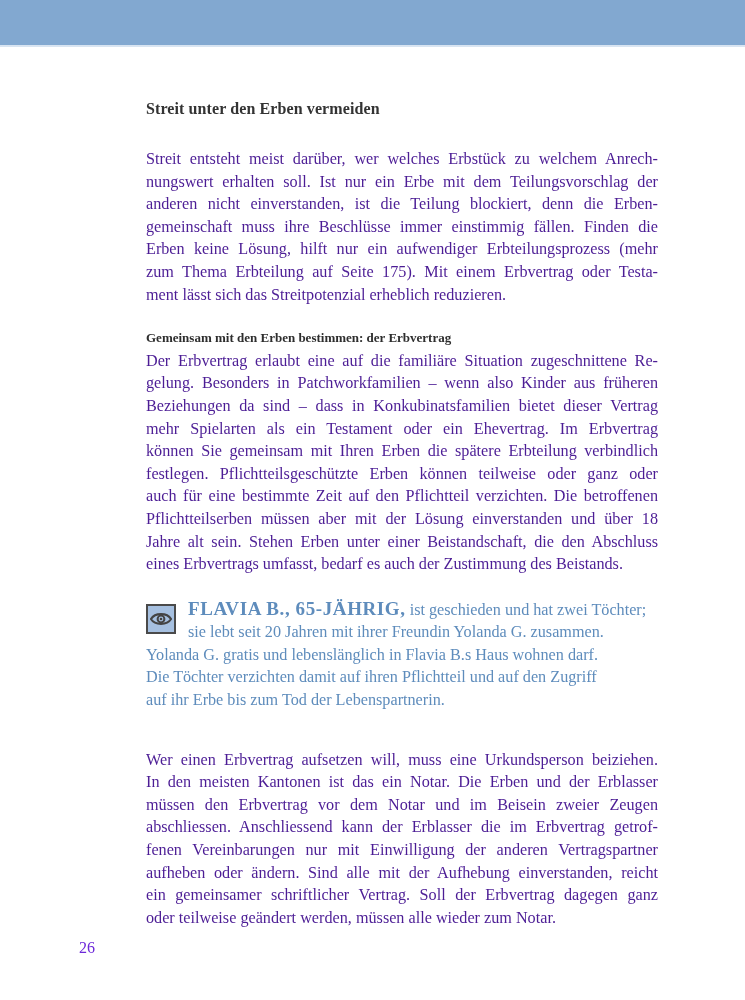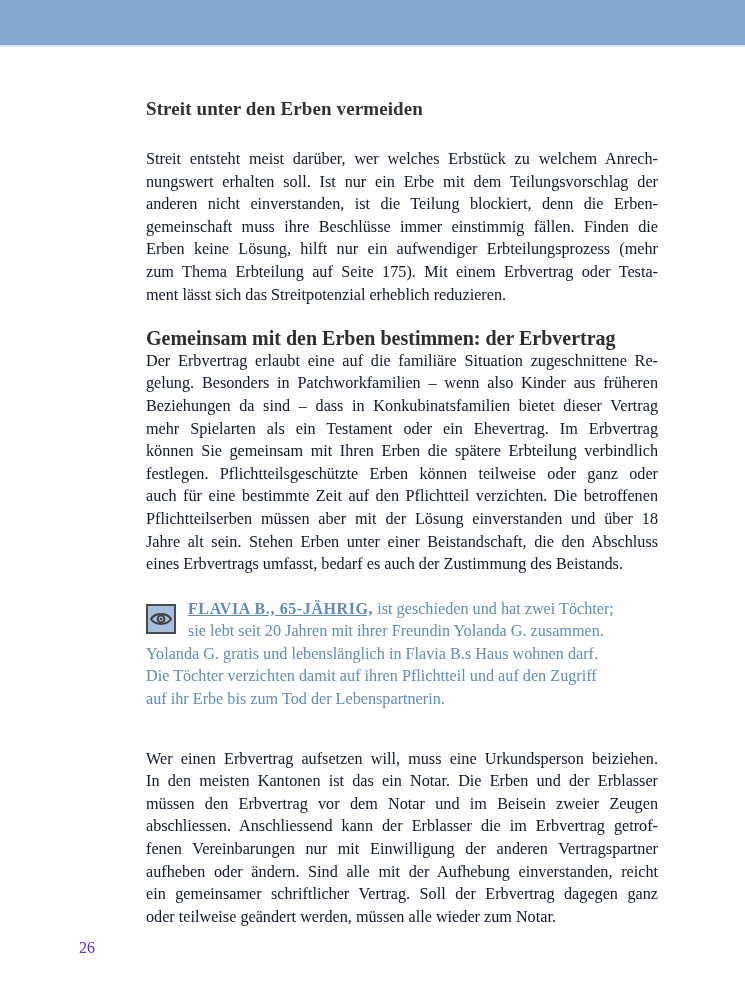--- a/index.html
+++ b/index.html
@@ -23,46 +23,46 @@
       background: #82a8d0;
       border-bottom: 2px solid #d8e4f1;
     }
     .content {
       position: absolute;
       left: 146px;
       top: 96px;
       width: 512px;
     }
     .section-title {
-      font-size: 19px;
+      font-size: 16px;
       font-weight: bold;
       color: #333333;
       margin: 0 0 26px 0;
       line-height: 26px;
       letter-spacing: 0.1px;
     }
     .para {
       font-size: 16.2px;
       line-height: 22.6px;
       text-align: justify;
       hyphens: manual;
       margin: 0;
-      color: #0f172a;
+      color: #4c1d95;
     }
     .para .line {
       display: block;
       text-align: justify;
       text-align-last: justify;
       white-space: nowrap;
     }
     .para .line.last {
       text-align-last: left;
     }
     .subheading {
-      font-size: 20px;
+      font-size: 13px;
       font-weight: bold;
       line-height: 22.6px;
       color: #2e2e2e;
       margin: 21px 0 0 0;
     }
     .callout {
       margin-top: 22px;
       position: relative;
       color: #5e8cbc;
       font-size: 16.2px;
@@ -71,22 +71,21 @@
     .callout .line {
       display: block;
       white-space: nowrap;
     }
     .callout .indent {
       padding-left: 42px;
     }
     .callout .lead {
       font-weight: bold;
       letter-spacing: 0.6px;
-      font-size: 16px;
-      text-decoration: underline;
+      font-size: 19px;
     }
     .eye-box {
       position: absolute;
       left: 0;
       top: 6px;
       width: 30px;
       height: 30px;
       box-sizing: border-box;
       background: #a6c0e0;
       border: 2px solid #4a4a4a;

